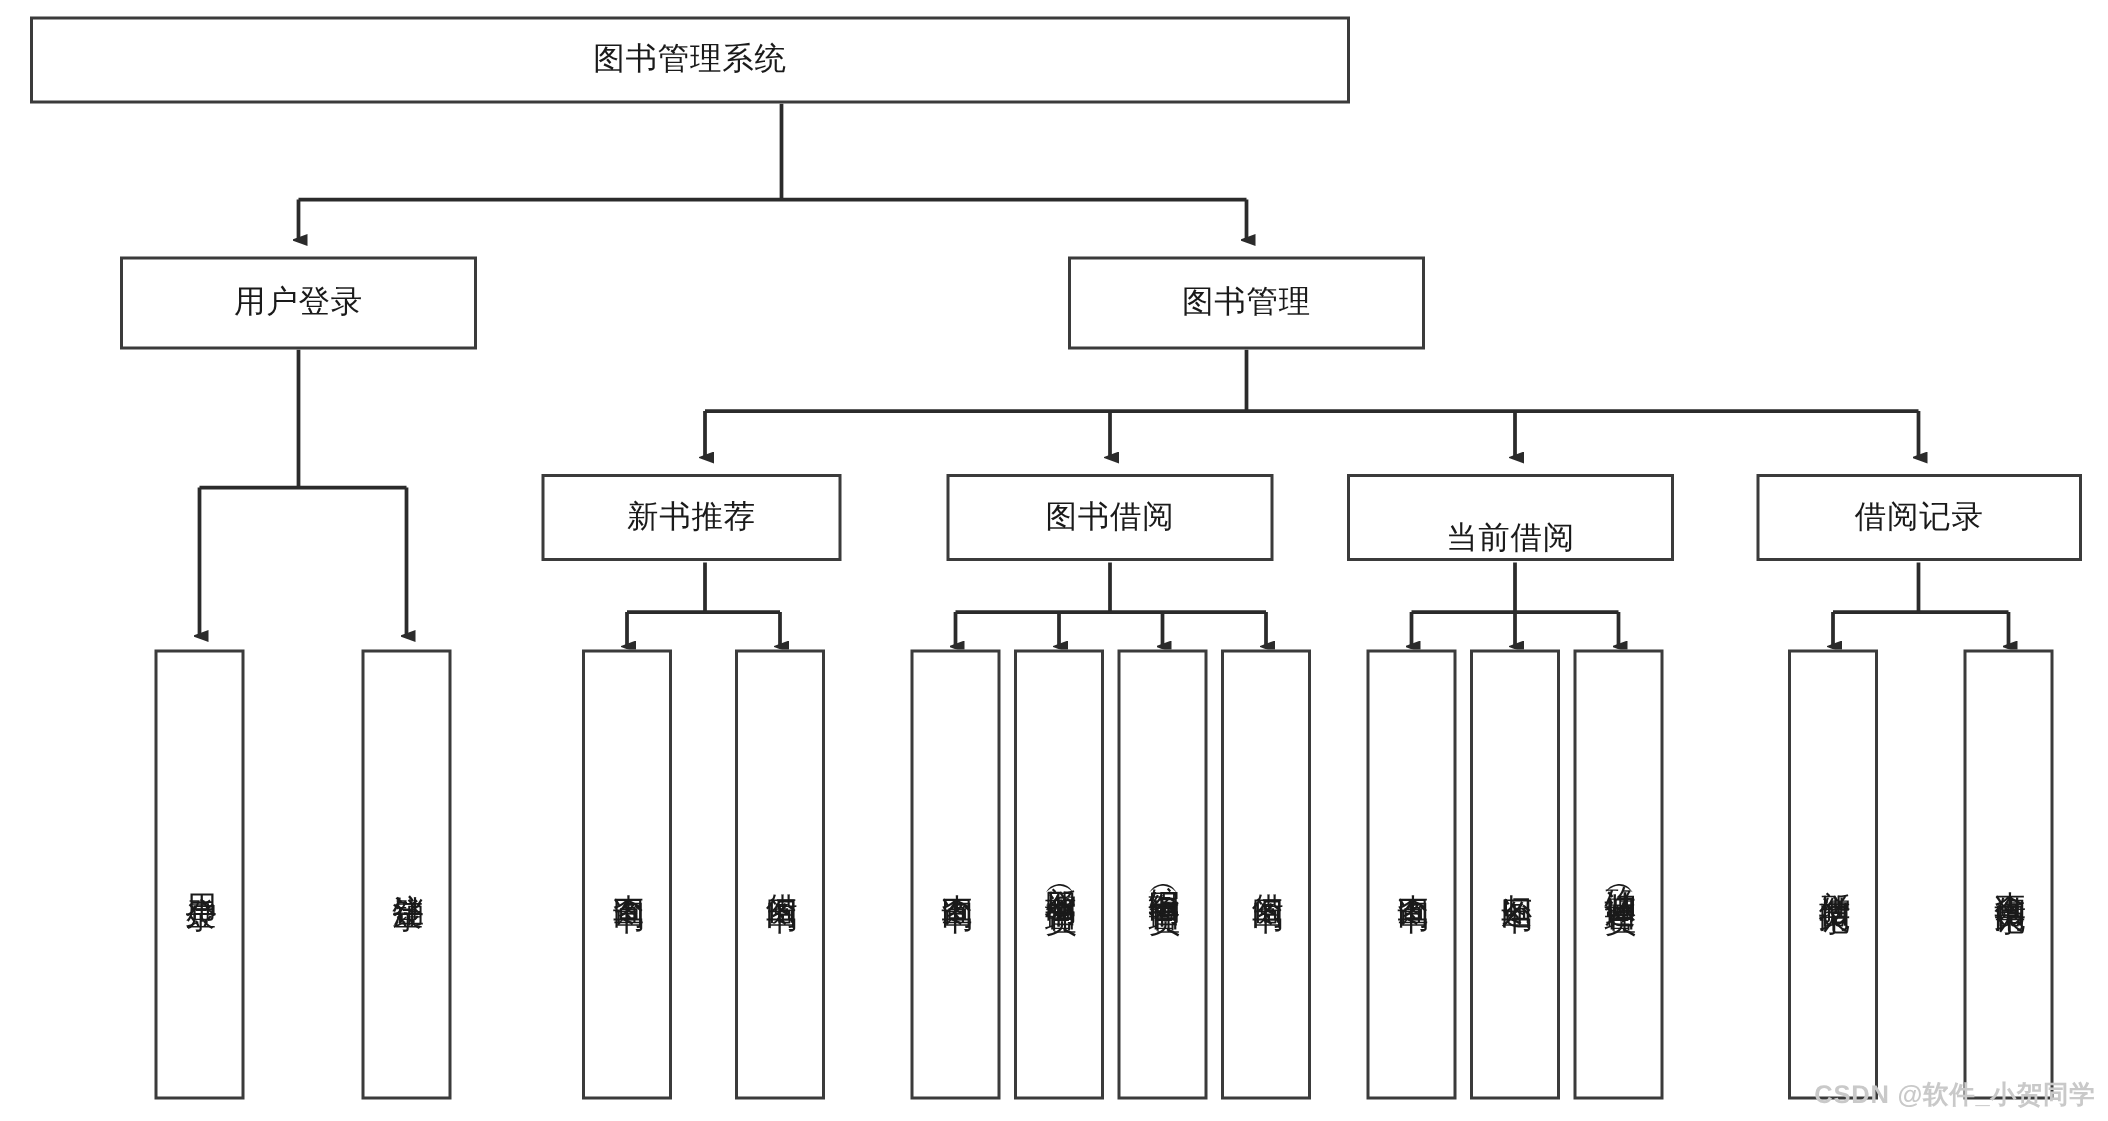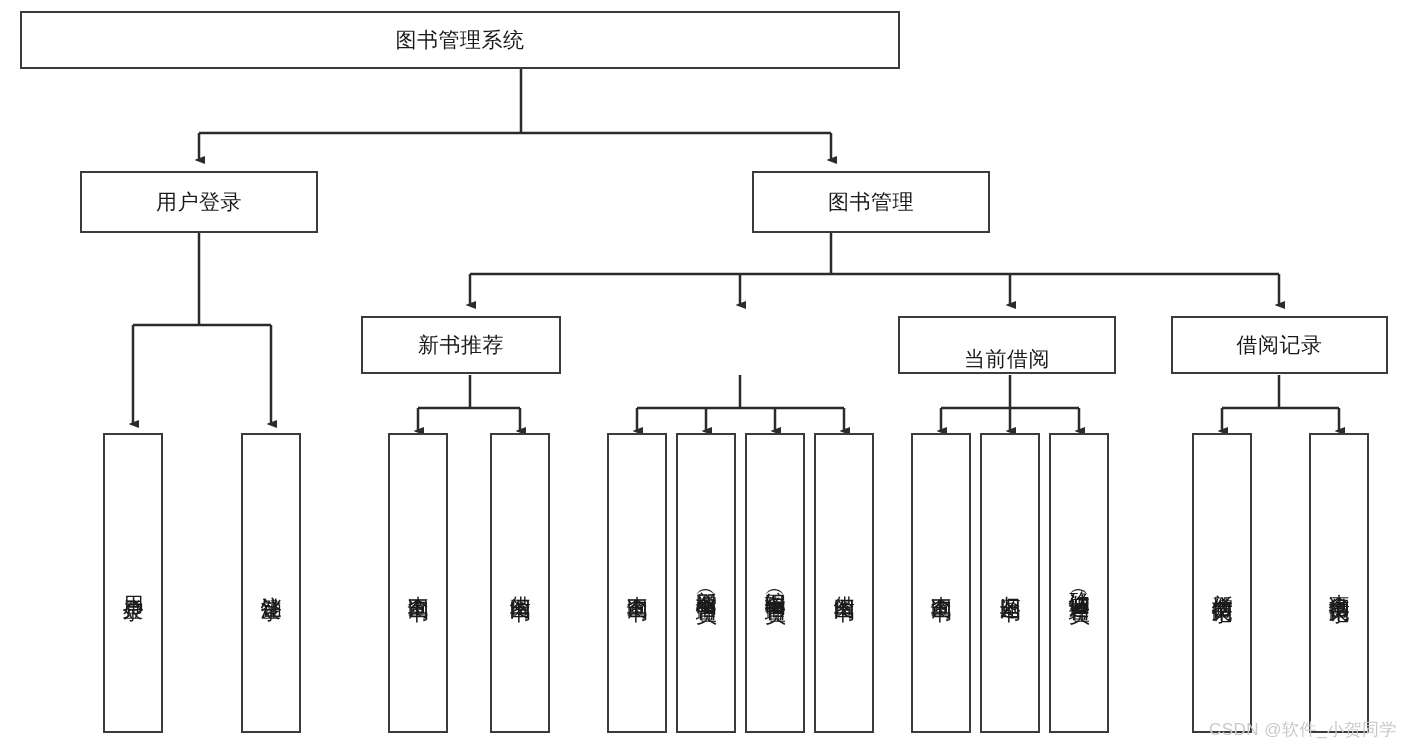--- a/index.html
+++ b/index.html
@@ -55,20 +55,21 @@
     pointer-events: none;
   }
   .watermark {
     position: absolute;
     right: 8px;
     bottom: 6px;
     font-size: 17px;
     color: #c9c9c9;
     white-space: nowrap;
     letter-spacing: 0.5px;
+    font-weight: bold;
   }
 </style>
 </head>
 <body>
 
 <div id="canvas">
 
   <svg class="edges" viewBox="0 0 1405 747">
     <defs>
       <marker id="arrow" markerWidth="10" markerHeight="10" refX="4" refY="6" orient="auto" markerUnits="userSpaceOnUse">
@@ -119,26 +120,29 @@
     </g>
   </svg>
 
   <div class="node horiz" style="left:20px; top:11px; width:880px; height:58px;">
     <span class="label">图书管理系统</span>
   </div>
 
   <div class="node horiz" style="left:80px; top:171px; width:238px; height:62px;">
     <span class="label">用户登录</span>
   </div>
-  <div class="node horiz" style="left:712px; top:171px; width:238px; height:62px;margin-left:40px;">
+  <div class="node horiz" style="left:712px; top:171px; width:238px; height:62px;">
     <span class="label">图书管理</span>
   </div>
 
   <div class="node horiz" style="left:361px; top:316px; width:200px; height:58px;">
     <span class="label">新书推荐</span>
+  </div>
+  <div class="node horiz" style="left:631px; top:316px; width:218px; height:58px;">
+    <span class="label">图书借阅</span>
   </div>
   <div class="node horiz" style="left:898px; top:316px; width:218px; height:58px;align-items:flex-end;">
     <span class="label">当前借阅</span>
   </div>
   <div class="node horiz" style="left:1171px; top:316px; width:217px; height:58px;align-items:center;">
     <span class="label">借阅记录</span>
   </div>
 
   <div class="node vert" style="left:103px; top:433px; width:60px; height:300px;">
     <span class="label">用户登录</span>

